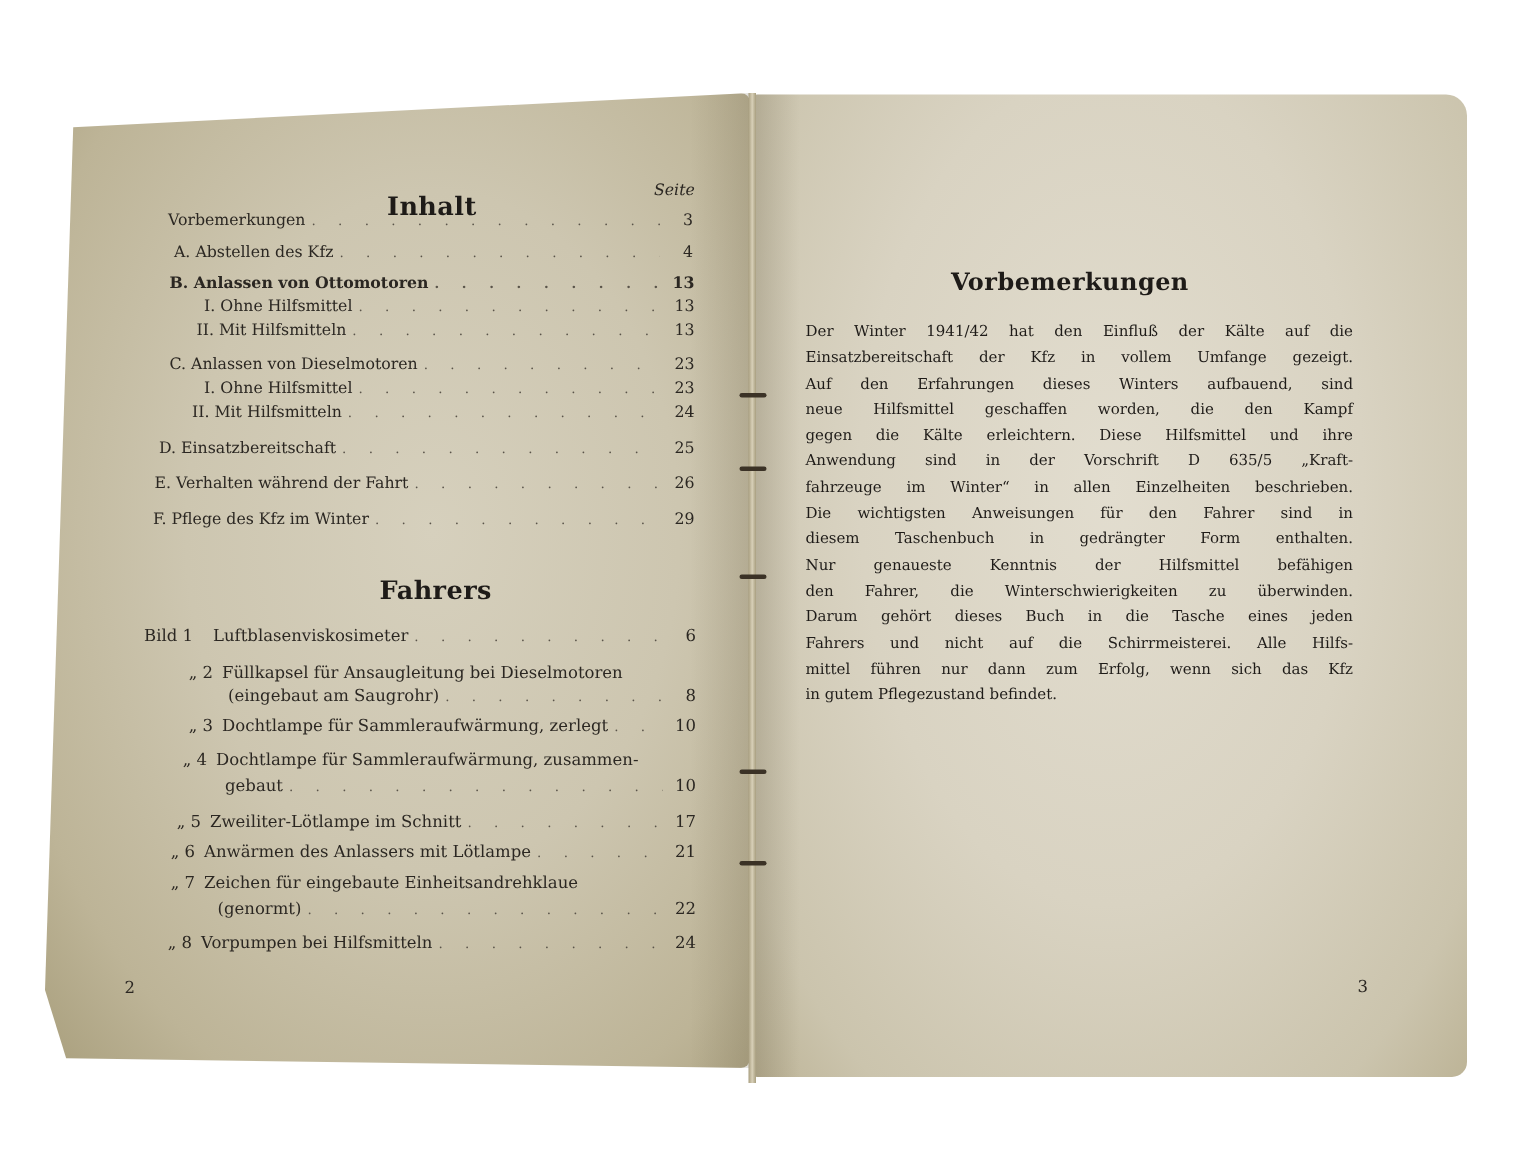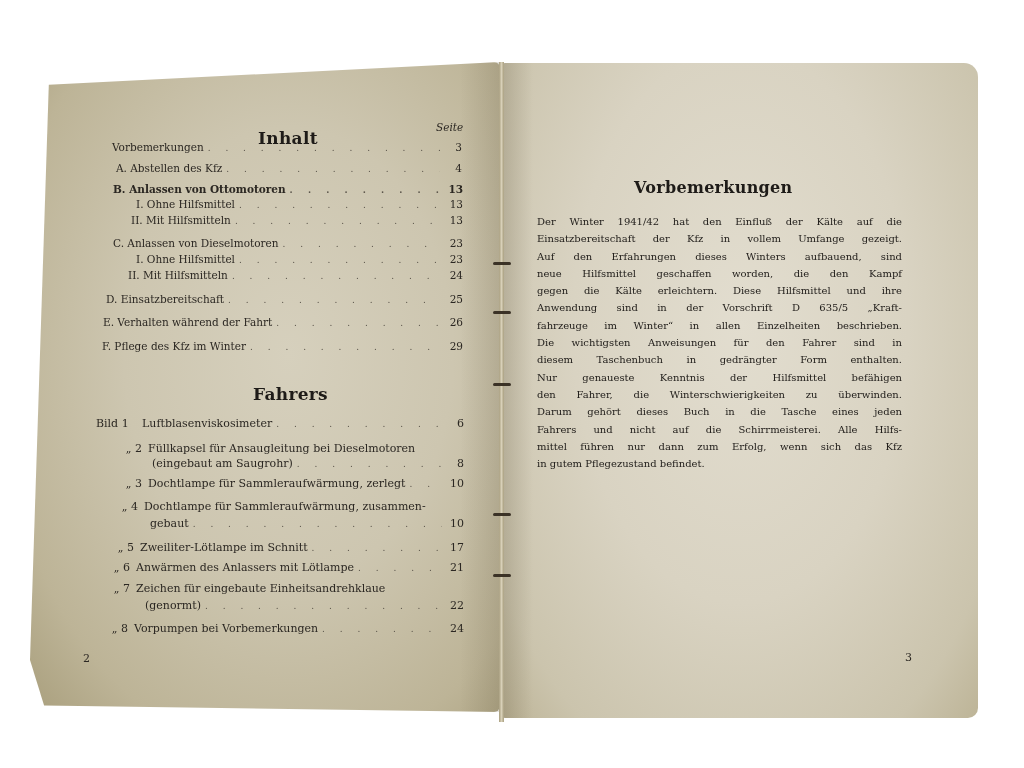--- a/index.html
+++ b/index.html
@@ -160,21 +160,21 @@
     <span class="lbl">Zeichen für eingebaute Einheitsandrehklaue</span>
   </div>
   <div class="toc-row" style="left:145px;top:599px;width:319px;font-size:11px;">
     <span class="lbl">(genormt)</span>
     <span class="dots">. . . . . . . . . . . . . . . . . . . . . . . . . . . . . . . . . . . . . . . .</span>
     <span class="pg">22</span>
   </div>
 
   <div class="toc-row" style="left:88px;top:622px;width:376px;font-size:11px;">
     <span class="lbl" style="width:40px;text-align:right;padding-right:6px;">„ 8</span>
-    <span class="lbl">Vorpumpen bei Vorbemerkungen</span>
+    <span class="lbl">Vorpumpen bei Hilfsmitteln</span>
     <span class="dots">. . . . . . . . . . . . . . . . . . . . . . . . . . . . . . . . . . . . . . . .</span>
     <span class="pg">24</span>
   </div>
 
   <div class="pnum" style="left:83px;top:652px;">2</div>
 
   <div class="h-title" style="left:634px;top:178px;font-size:16px;">Vorbemerkungen</div>
   <div class="body-text">
     <span>Der Winter 1941/42 hat den Einfluß der Kälte auf die</span>
     <span>Einsatzbereitschaft der Kfz in vollem Umfange gezeigt.</span>

